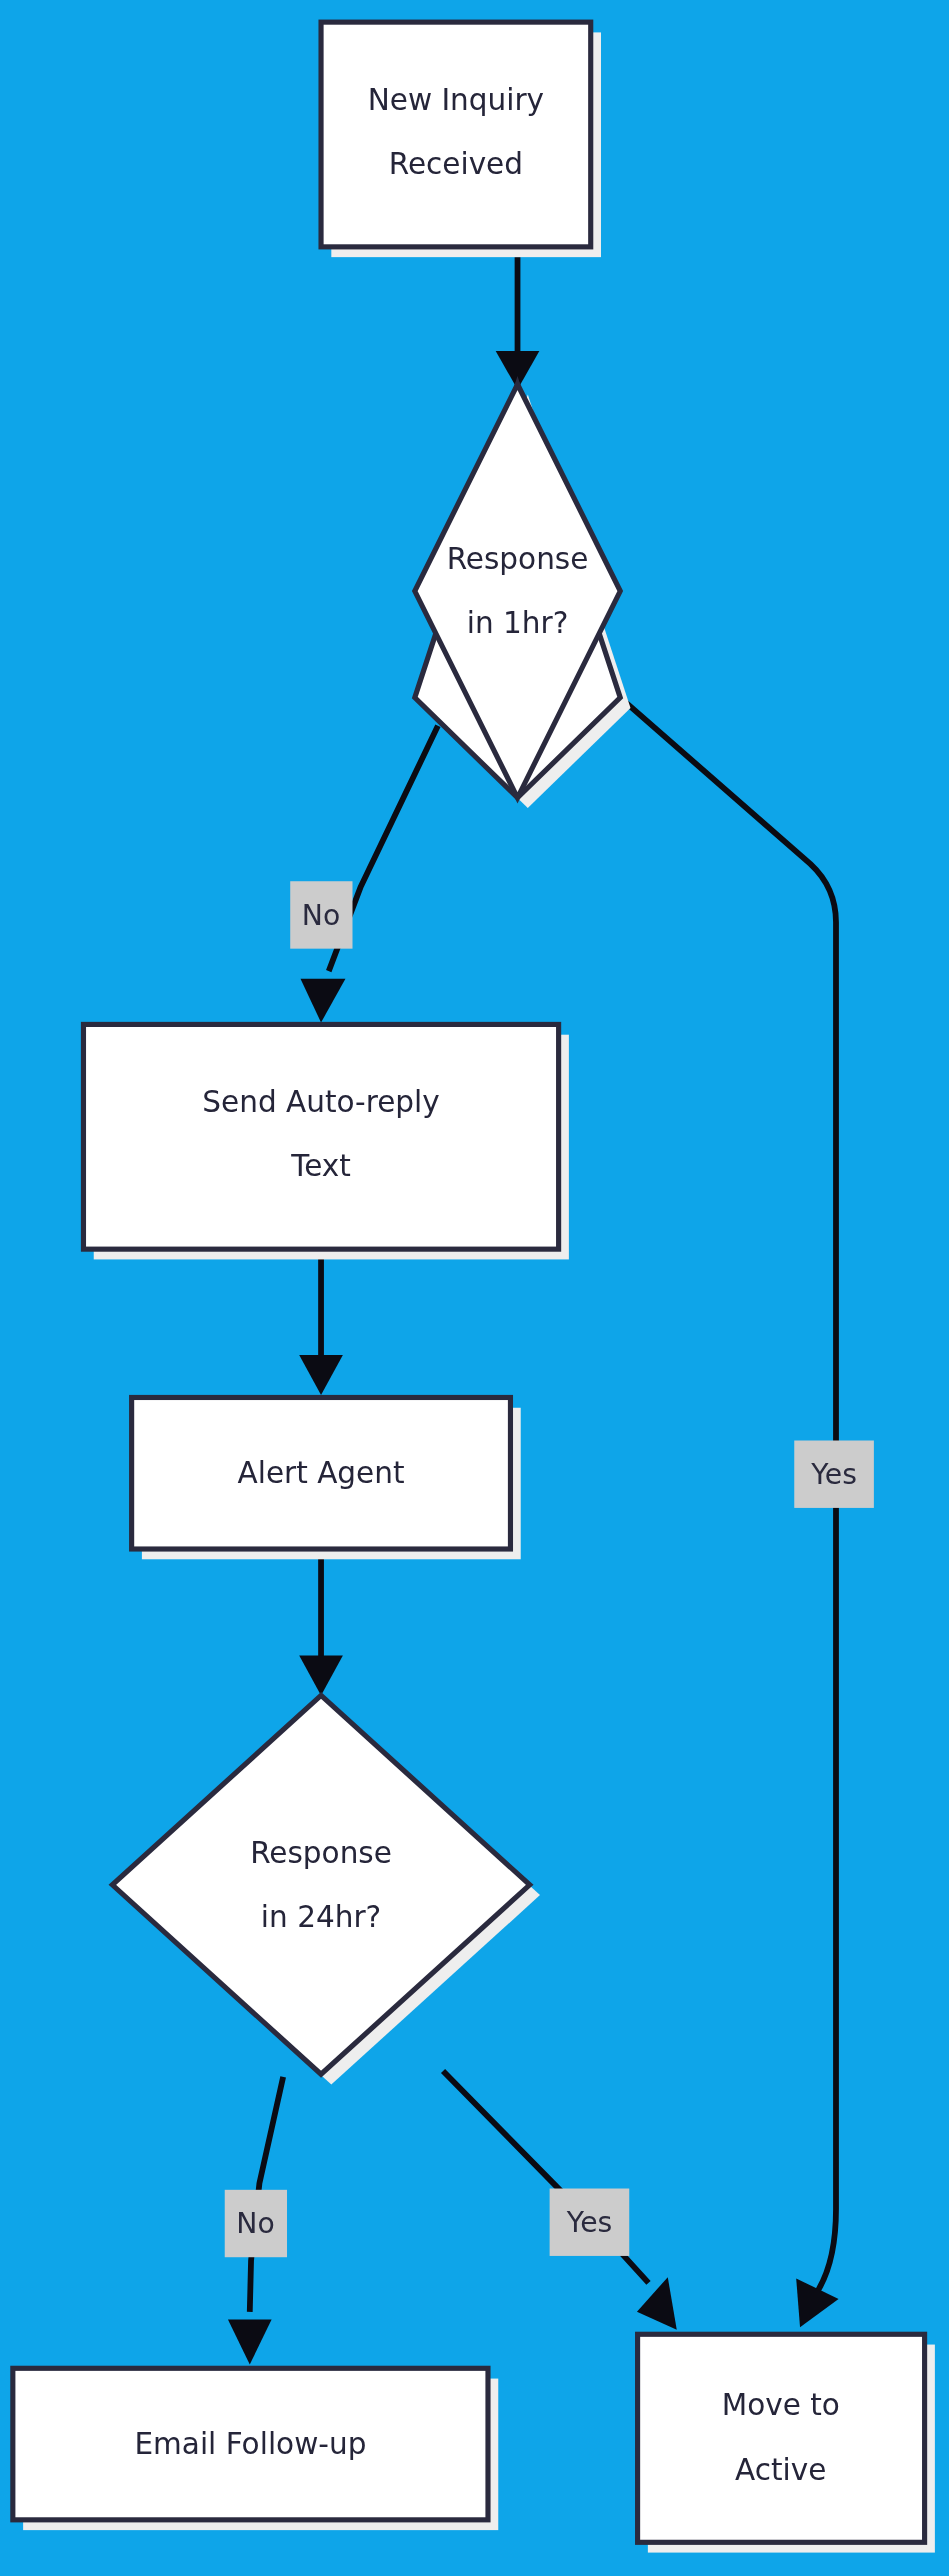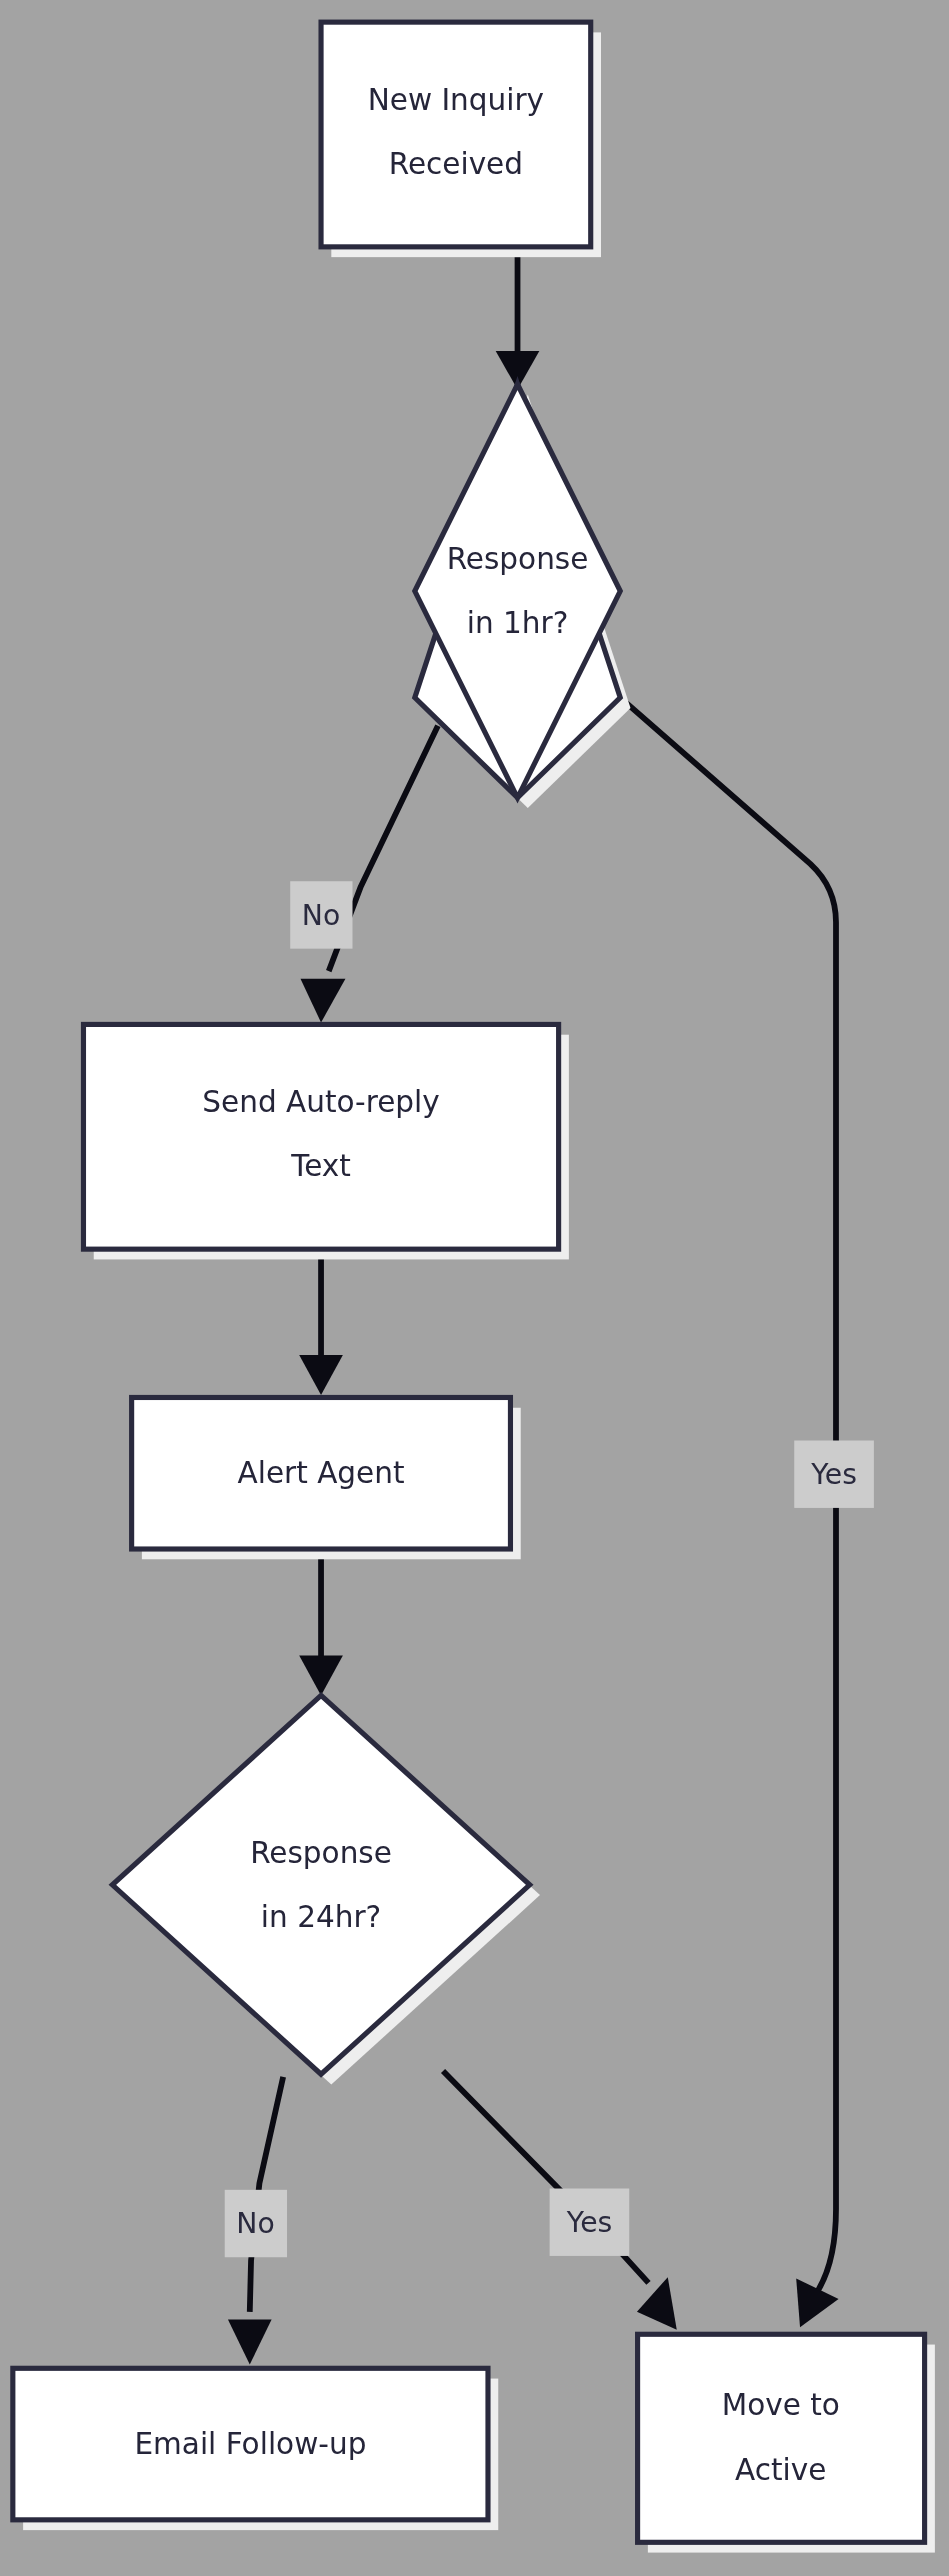--- a/index.html
+++ b/index.html
@@ -8,21 +8,21 @@
     padding: 0;
     background: #ffffff;
   }
   body {
     font-family: "DejaVu Sans", "Liberation Sans", sans-serif;
   }
   #chart-root {
     position: relative;
     width: 949px;
     height: 2576px;
-    background: #a3a3a3;
+    background: #0ea5e9;
     overflow: hidden;
     text-align: center;
   }
   svg#flow-svg {
     display: block;
     width: 949px;
     height: 2576px;
   }
   .node-shape {
     fill: #ffffff;

